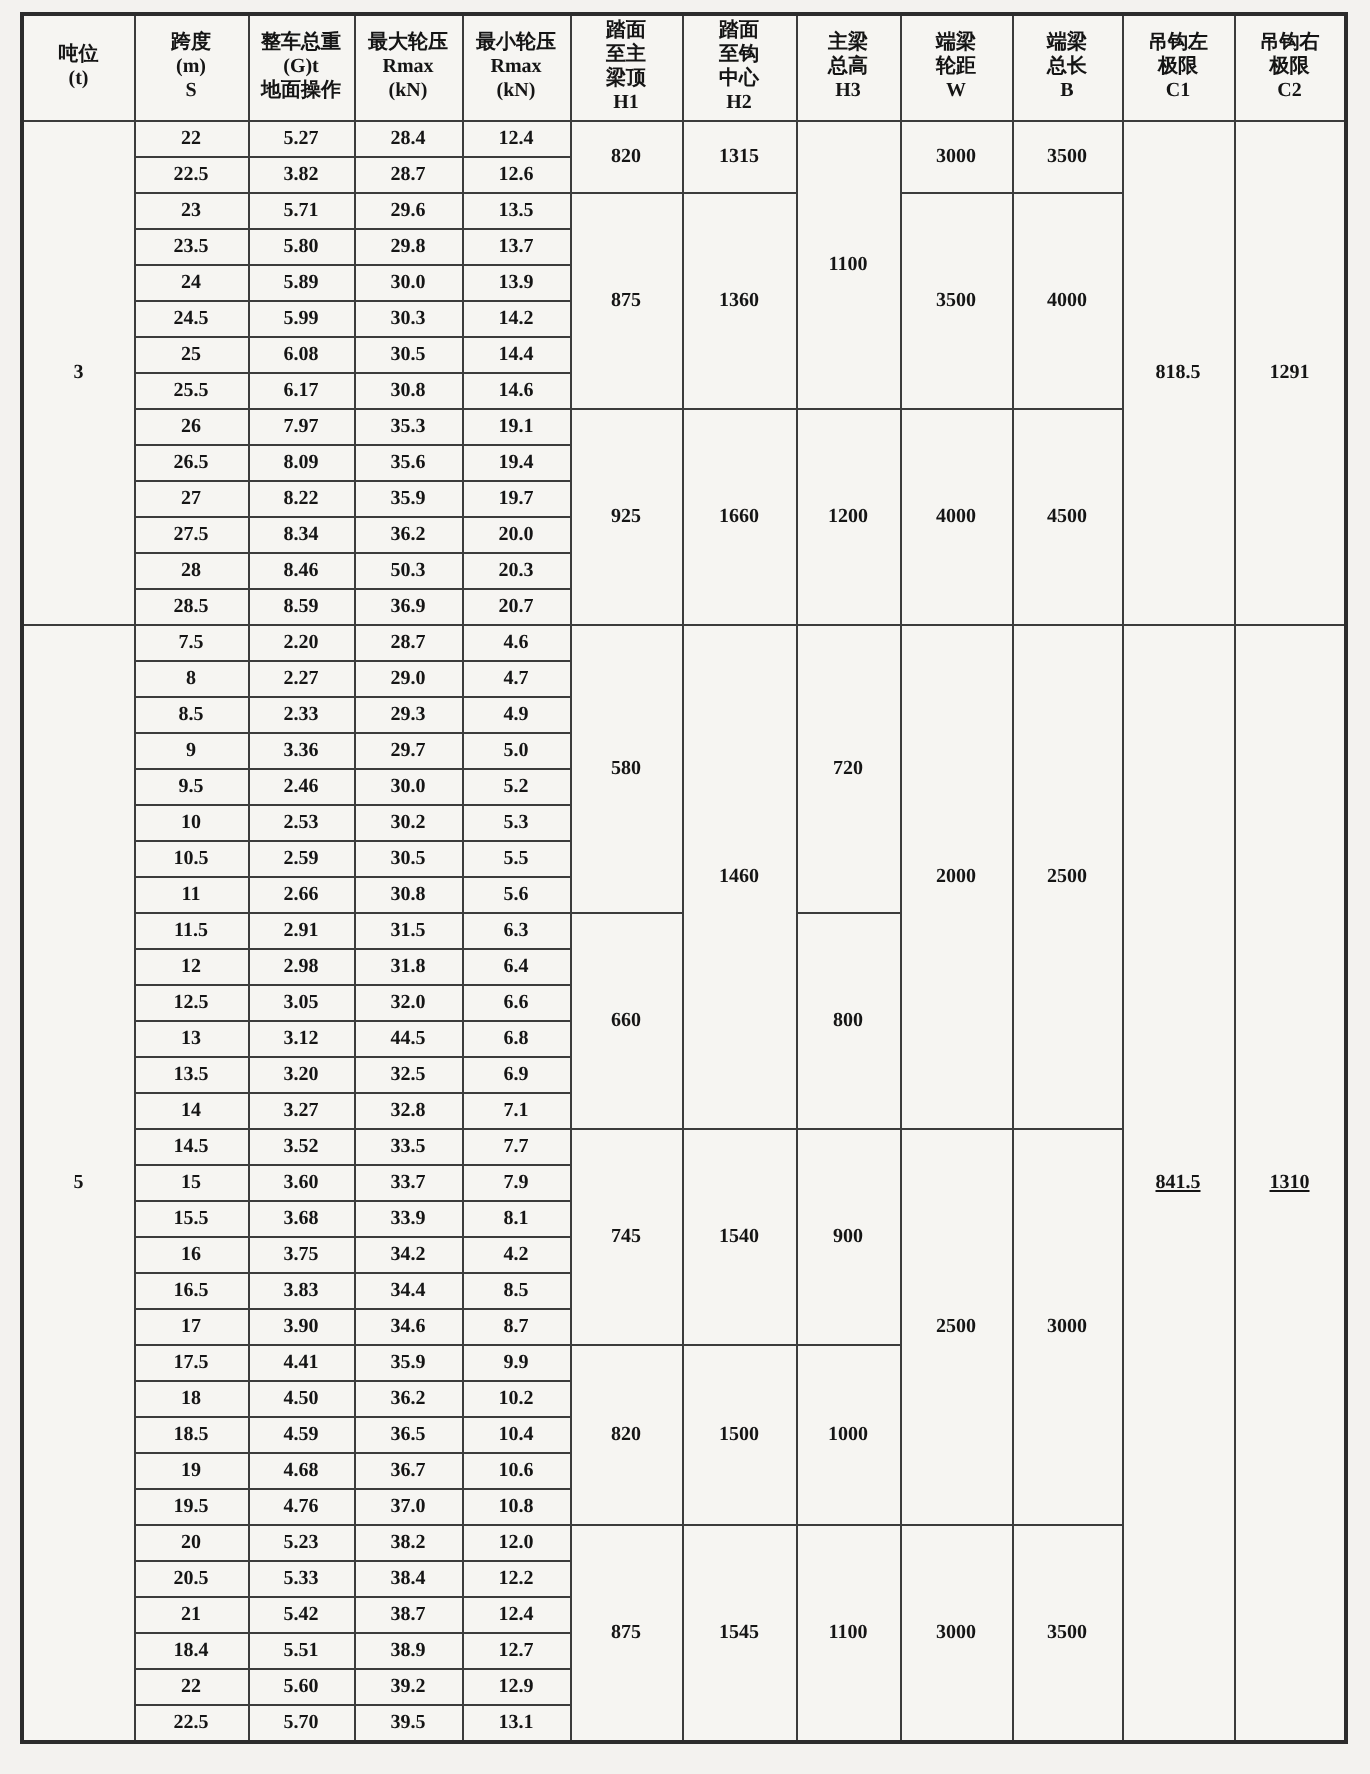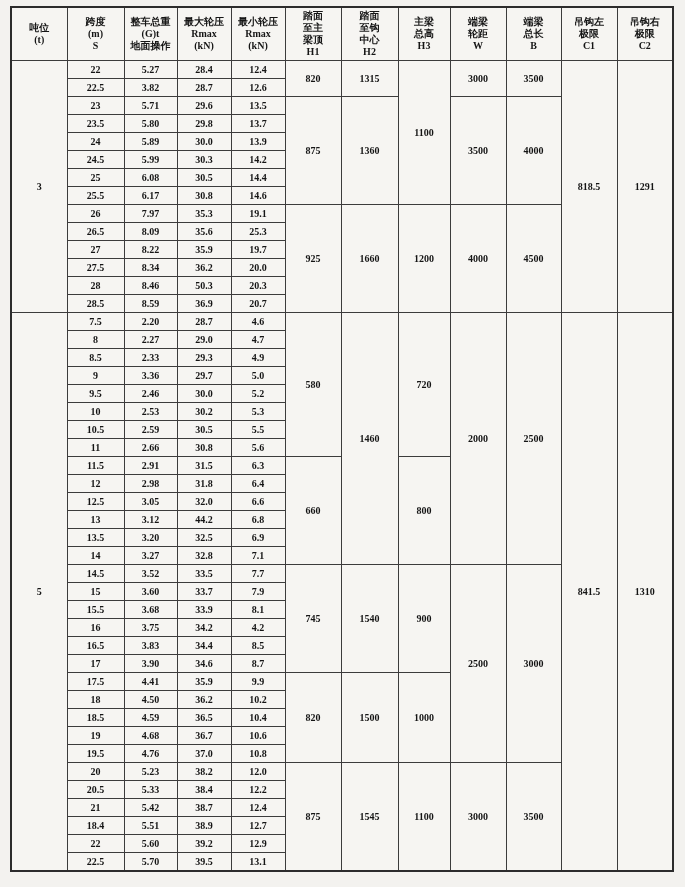--- a/index.html
+++ b/index.html
@@ -50,20 +50,21 @@
     font-size: 10px;
   }
   td.tonnage-cell {
     vertical-align: top;
     padding-top: 6px;
     font-size: 10.5px;
   }
   td.va-top {
     vertical-align: top;
     padding-top: 8px;
+    text-decoration: underline;
   }
   td.merge-cell { font-size: 10px; }
 </style>
 </head>
 <body>
 
 <div id="scan-page">
   <table class="spec">
     <colgroup>
       <col style="width:56px">
@@ -213,21 +214,21 @@
           <td rowspan="6" class="merge-cell">925</td>
           <td rowspan="6" class="merge-cell">1660</td>
           <td rowspan="6" class="merge-cell">1200</td>
           <td rowspan="6" class="merge-cell">4000</td>
           <td rowspan="6" class="merge-cell">4500</td>
         </tr>
         <tr class="data-row">
           <td>26.5</td>
           <td>8.09</td>
           <td>35.6</td>
-          <td>25.3</td>
+          <td>19.4</td>
         </tr>
         <tr class="data-row">
           <td>27</td>
           <td>8.22</td>
           <td>35.9</td>
           <td>19.7</td>
         </tr>
         <tr class="data-row">
           <td>27.5</td>
           <td>8.34</td>
@@ -318,21 +319,21 @@
         </tr>
         <tr class="data-row">
           <td>12.5</td>
           <td>3.05</td>
           <td>32.0</td>
           <td>6.6</td>
         </tr>
         <tr class="data-row">
           <td>13</td>
           <td>3.12</td>
-          <td>44.2</td>
+          <td>44.5</td>
           <td>6.8</td>
         </tr>
         <tr class="data-row">
           <td>13.5</td>
           <td>3.20</td>
           <td>32.5</td>
           <td>6.9</td>
         </tr>
         <tr class="data-row">
           <td>14</td>

